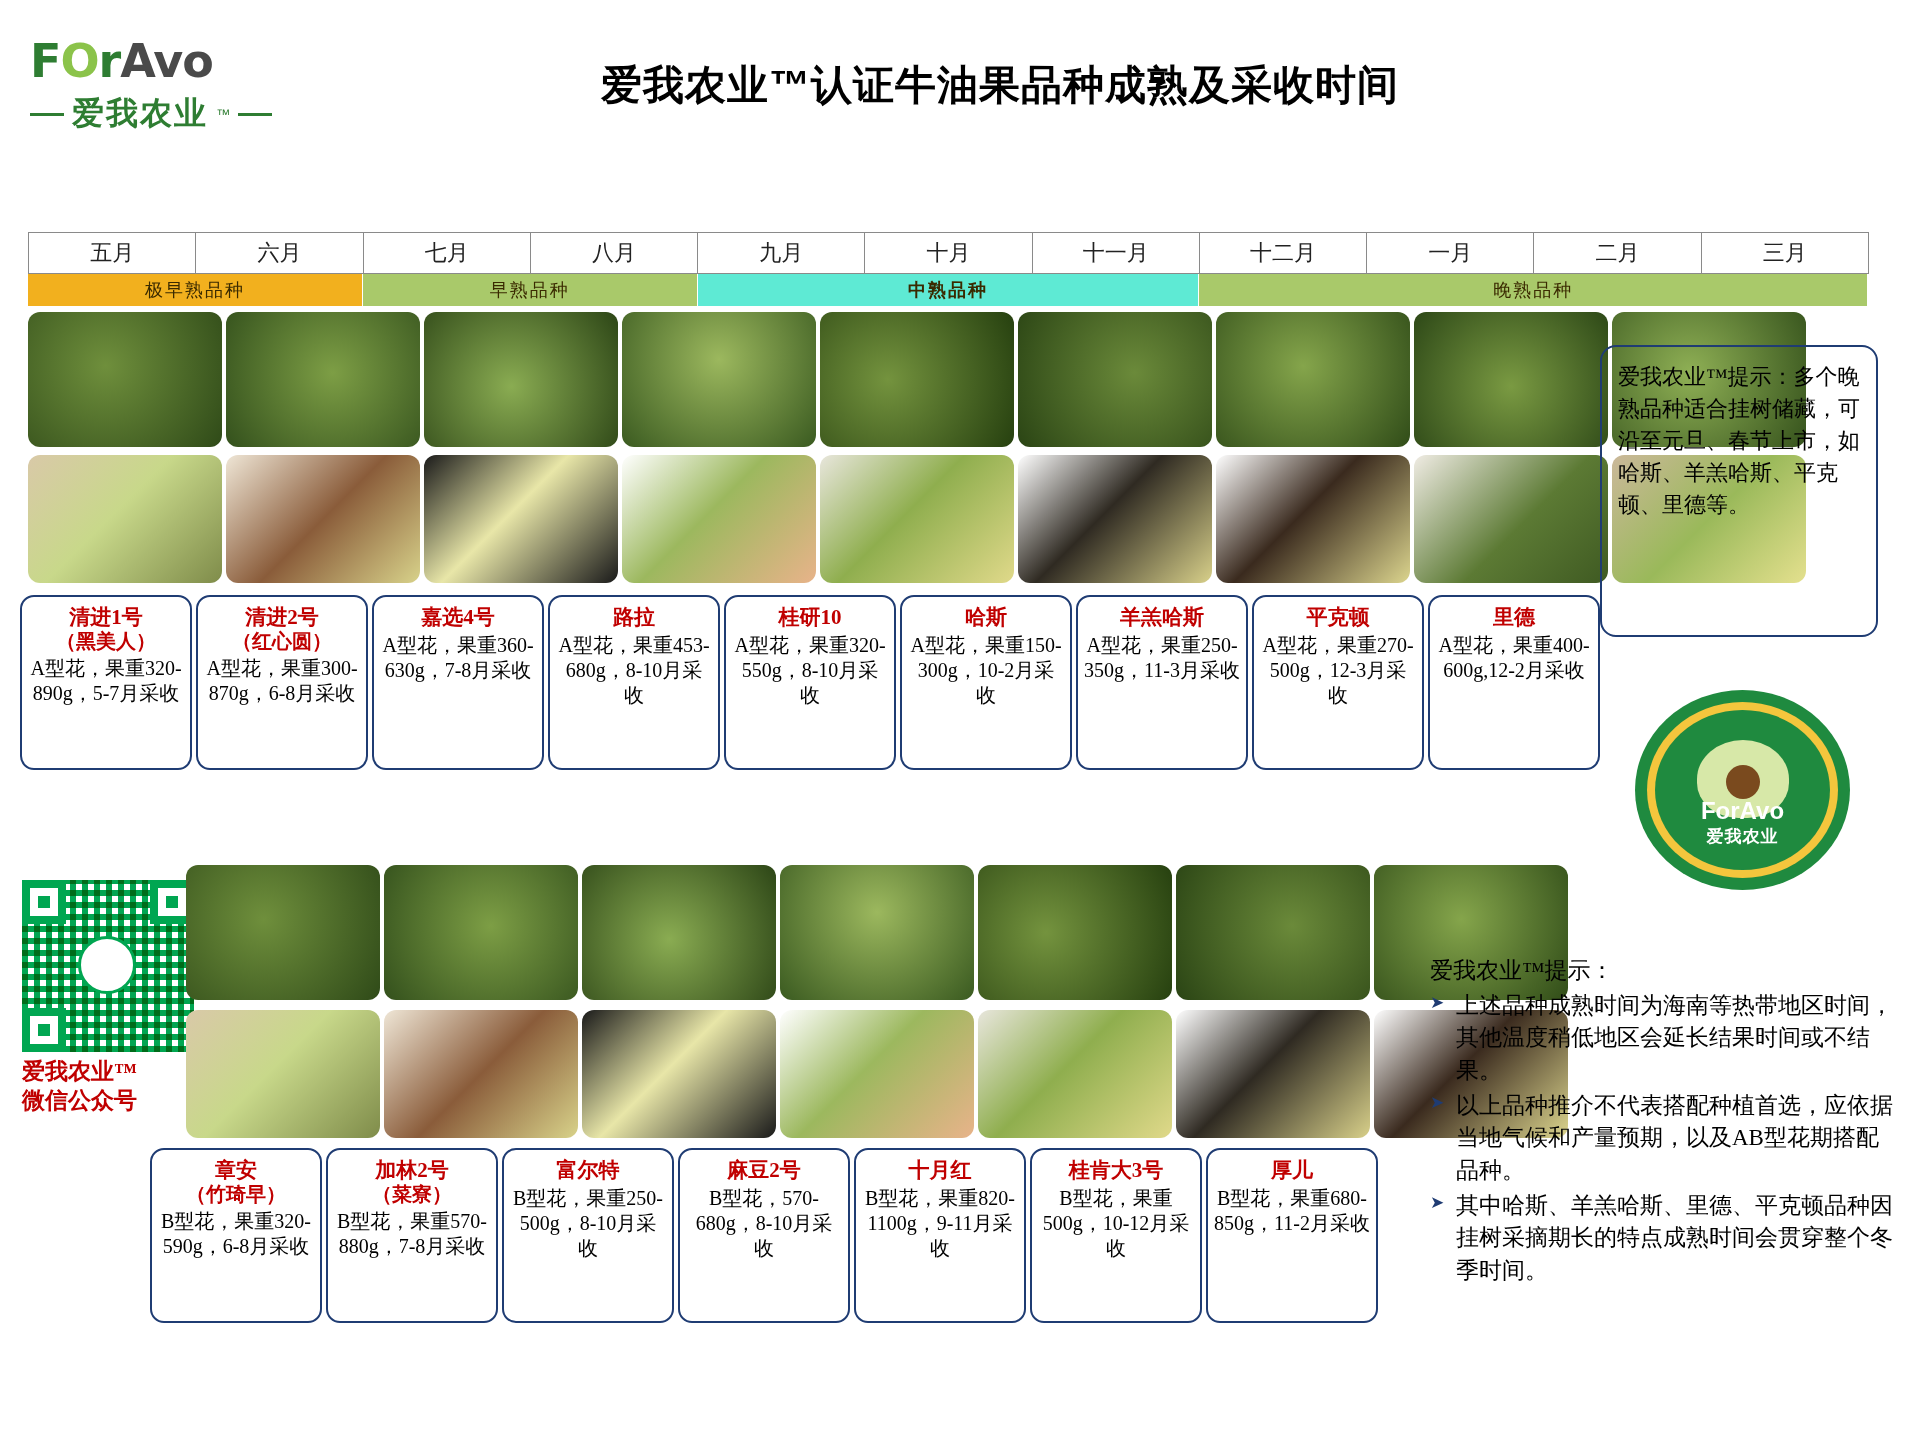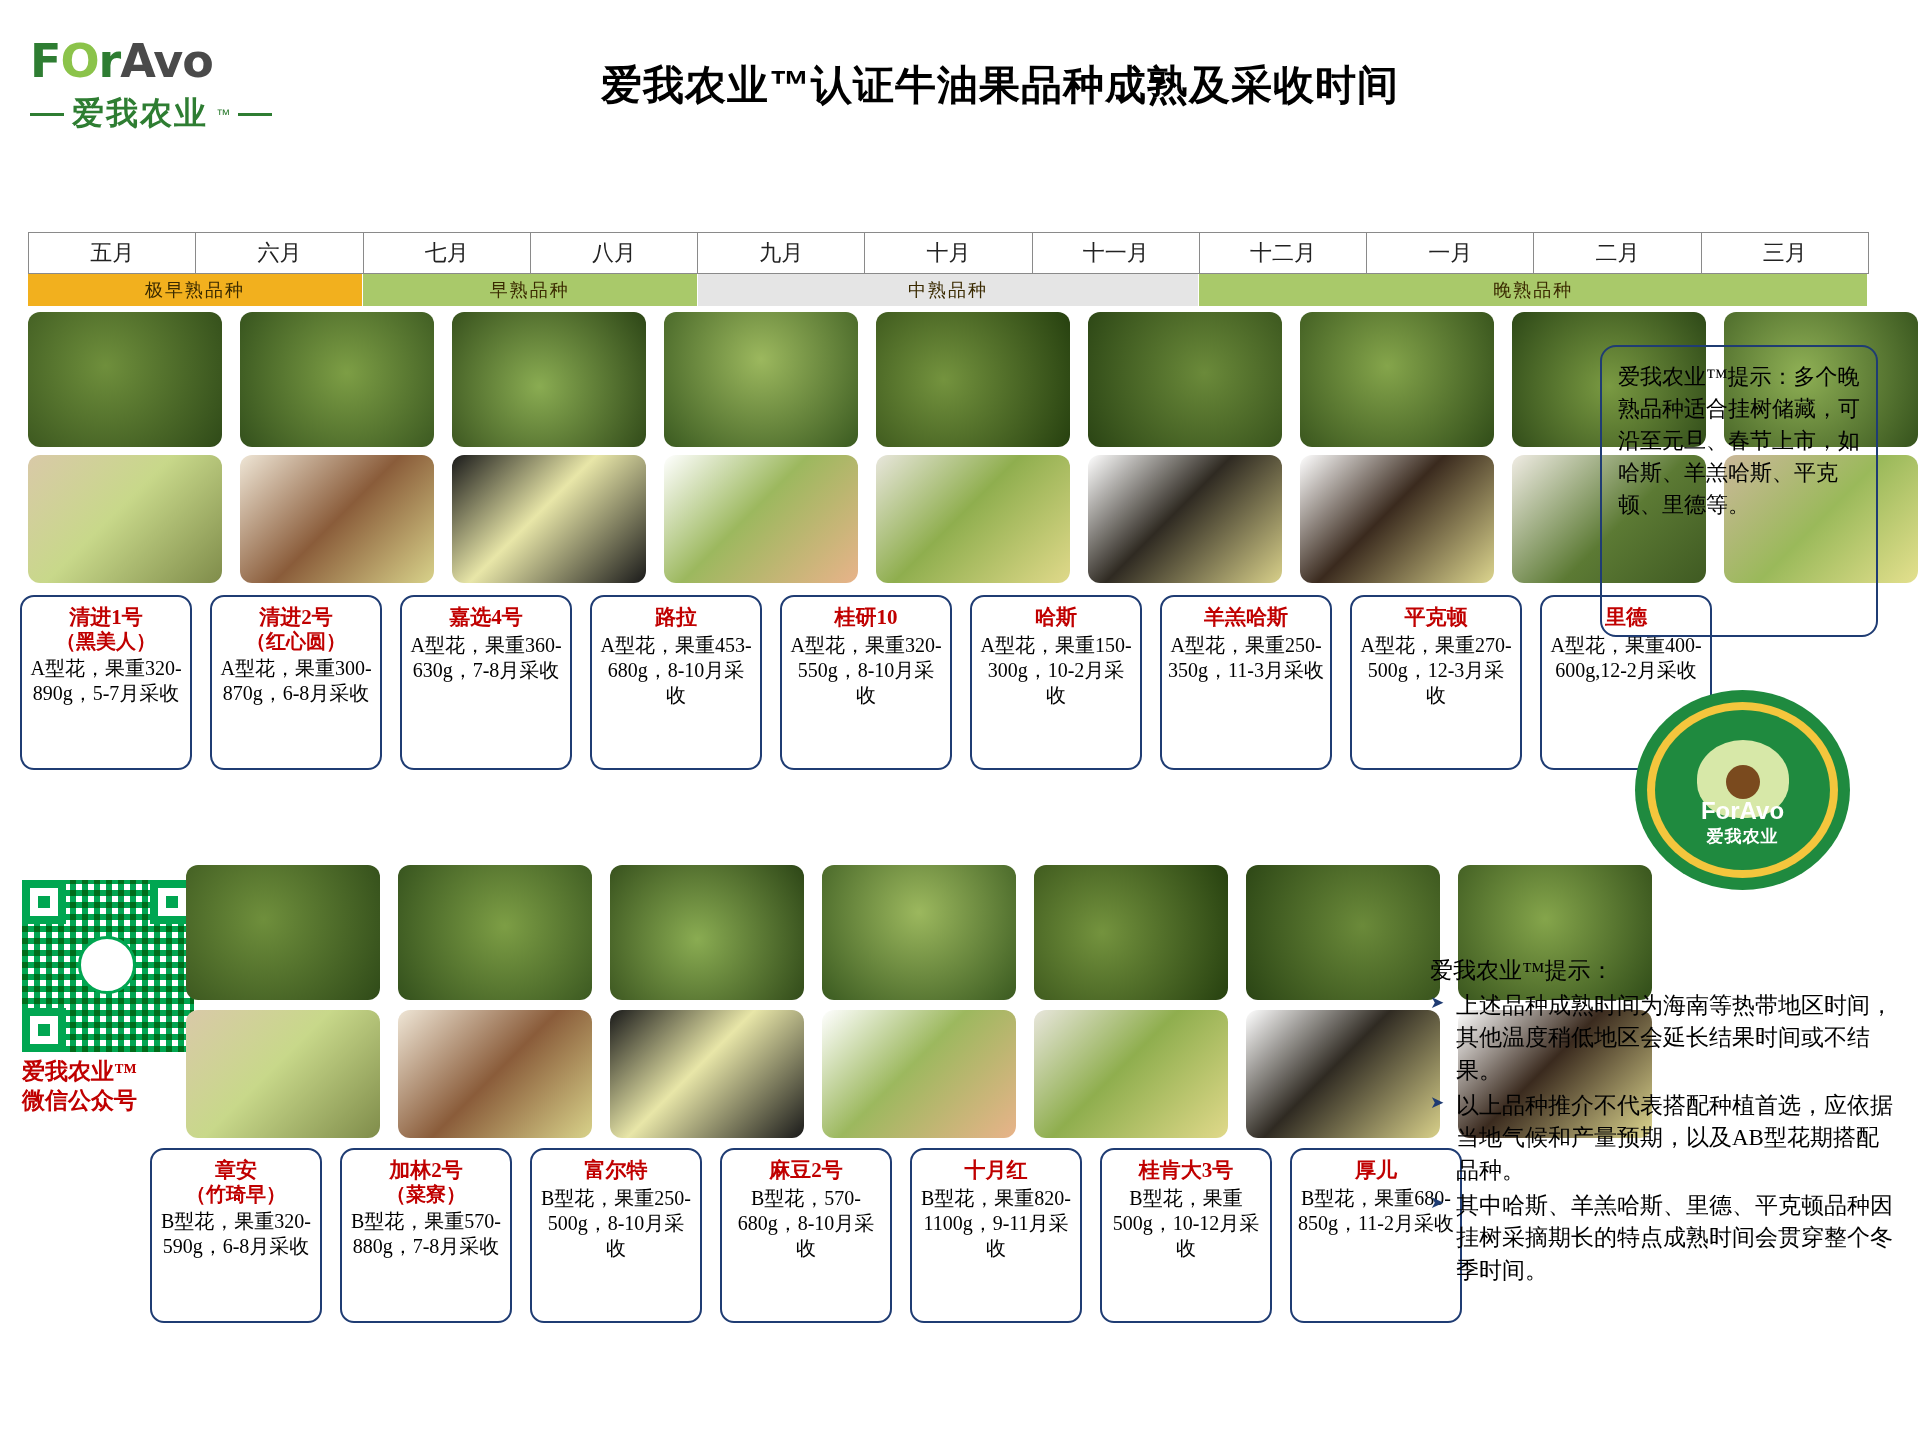--- a/index.html
+++ b/index.html
@@ -93,21 +93,21 @@
     color: #3a2a00;
     font-family: "Liberation Serif", serif;
     letter-spacing: 2px;
     border-right: 1px solid #fff;
   }
 
   
   .tree-row {
     position: absolute;
     display: flex;
-    gap: 18px;
+    gap: 4px;
     justify-content: center;
   }
   .photo {
     border-radius: 12px;
     overflow: hidden;
     position: relative;
     background: #d9e3cf;
   }
 
   
@@ -299,21 +299,21 @@
     <div class="month-cell">十月</div>
     <div class="month-cell">十一月</div>
     <div class="month-cell">十二月</div>
     <div class="month-cell">一月</div>
     <div class="month-cell">二月</div>
     <div class="month-cell">三月</div>
   </div>
 <div class="seasons" id="seasons-row">
     <div class="season-cell" style="flex: 2 1 0%; background: rgb(242, 176, 30);">极早熟品种</div>
     <div class="season-cell" style="flex: 2 1 0%; background: rgb(169, 201, 106);">早熟品种</div>
-    <div class="season-cell" style="flex: 3 1 0%; background: #e5e5e5;">中熟品种</div>
+    <div class="season-cell" style="flex: 3 1 0%; background: #5eead4; font-weight: bold;">中熟品种</div>
     <div class="season-cell" style="flex: 4 1 0%; background: rgb(169, 201, 106);">晚熟品种</div>
   </div>
 
 <div class="tree-row" id="rowA-trees" style="left:28px; top:312px;">
     <div class="photo" style="width: 194px; height: 135px; background: radial-gradient(circle at 40% 40%, rgb(111, 143, 60), rgb(47, 74, 24));"></div>
     <div class="photo" style="width: 194px; height: 135px; background: radial-gradient(circle at 55% 45%, rgb(125, 158, 69), rgb(51, 80, 28));"></div>
     <div class="photo" style="width: 194px; height: 135px; background: radial-gradient(circle at 45% 55%, rgb(138, 172, 82), rgb(44, 69, 22));"></div>
     <div class="photo" style="width: 194px; height: 135px; background: radial-gradient(circle at 50% 35%, rgb(156, 184, 94), rgb(58, 90, 32));"></div>
     <div class="photo" style="width: 194px; height: 135px; background: radial-gradient(circle at 35% 50%, rgb(116, 147, 62), rgb(38, 64, 15));"></div>
     <div class="photo" style="width: 194px; height: 135px; background: radial-gradient(circle at 60% 45%, rgb(107, 138, 58), rgb(42, 68, 20));"></div>

